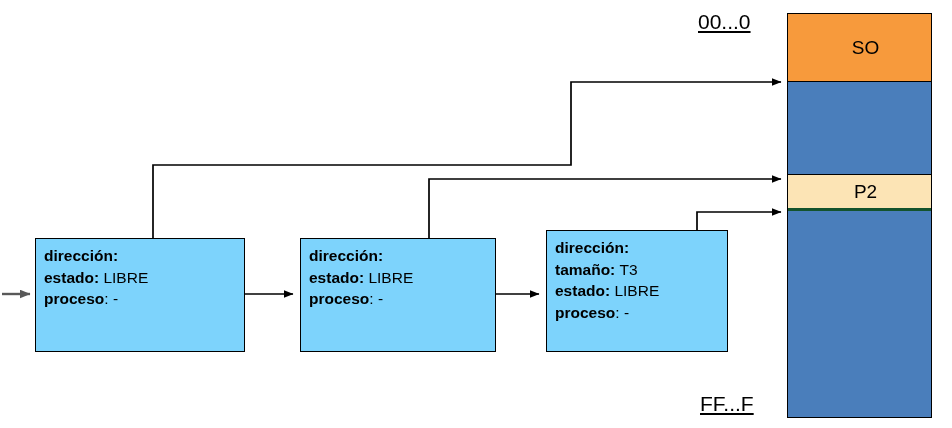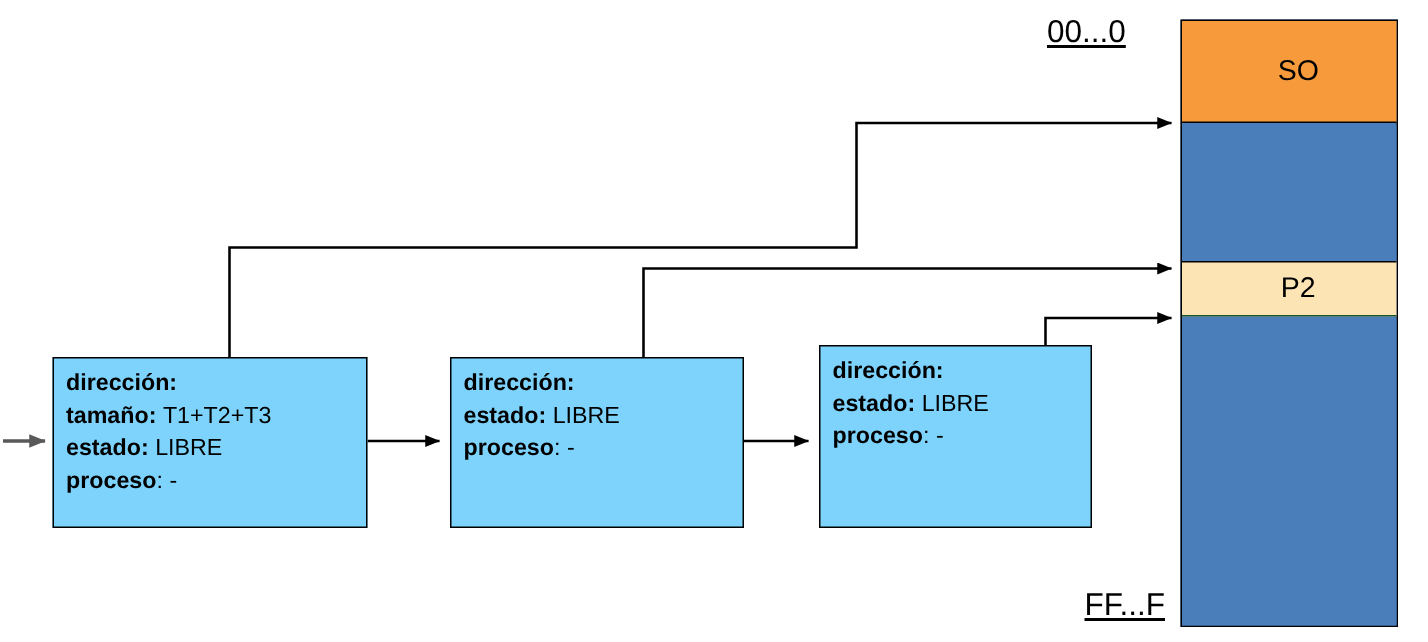--- a/index.html
+++ b/index.html
@@ -36,27 +36,27 @@
   }
   .seg{
     position:absolute;
     left:0; width:100%;
     box-sizing:border-box;
     display:flex;align-items:center;justify-content:center;
     font-size:19px;color:#000000;padding-left:12px;
   }
   #seg-so   {top:0;     height:68px;  background:#f79a3c; border-bottom:1px solid #000;}
   #seg-hole1{top:69px;  height:91px;  background:#4a7ebb;}
-  #seg-p2   {top:160px; height:37px;  background:#fce4b5; border-top:1px solid #000; border-bottom:1px solid #14532d;}
+  #seg-p2   {top:160px; height:37px;  background:#fce4b5; border-top:1px solid #000; border-bottom:3px solid #14532d;}
   #seg-hole2{top:198px; height:205px; background:#4a7ebb;}
 
   
   .addr{position:absolute;font-size:21px;color:#000000;white-space:nowrap;text-decoration:underline;}
   #addr-top{left:698px; top:10px;}
-  #addr-bot{left:723px; top:392px;}
+  #addr-bot{left:700px; top:392px;}
 
   
   #wires{position:absolute;left:0;top:0;width:952px;height:428px;}
 </style>
 </head>
 <body>
 
 <div id="stage">
 
   <svg id="wires" viewBox="0 0 952 428" xmlns="http://www.w3.org/2000/svg">
@@ -80,23 +80,20 @@
     <path d="M429,238 L429,179 L781,179" stroke="#000000" stroke-width="1.7" fill="none" marker-end="url(#ah)"></path>
 
     <path d="M697,230 L697,212 L781,212" stroke="#000000" stroke-width="1.7" fill="none" marker-end="url(#ah)"></path>
   </svg>
 
   <div class="node" id="node1">
     <div class="row">
       <span class="k">dirección:</span><span class="v"></span>
     </div>
     <div class="row">
-      <span class="k">tamaño:</span>&nbsp;<span class="v">T1+T2+T3</span>
-    </div>
-    <div class="row">
       <span class="k">estado:</span>&nbsp;<span class="v">LIBRE</span>
     </div>
     <div class="row">
       <span class="k">proceso</span><span class="v">: -</span>
     </div>
   </div>
 
   <div class="node" id="node2">
     <div class="row">
       <span class="k">dirección:</span><span class="v"></span>
@@ -107,20 +104,23 @@
     <div class="row">
       <span class="k">proceso</span><span class="v">: -</span>
     </div>
   </div>
 
   <div class="node" id="node3">
     <div class="row">
       <span class="k">dirección:</span><span class="v"></span>
     </div>
     <div class="row">
+      <span class="k">tamaño:</span>&nbsp;<span class="v">T3</span>
+    </div>
+    <div class="row">
       <span class="k">estado:</span>&nbsp;<span class="v">LIBRE</span>
     </div>
     <div class="row">
       <span class="k">proceso</span><span class="v">: -</span>
     </div>
   </div>
 
   <div class="addr" id="addr-top">00...0</div>
   <div class="addr" id="addr-bot">FF...F</div>
 

